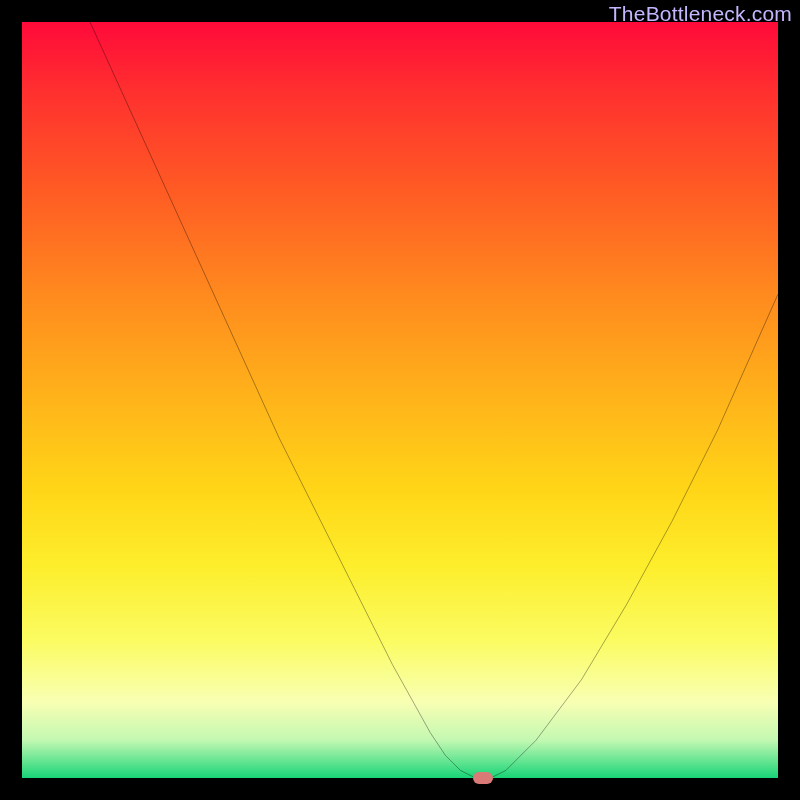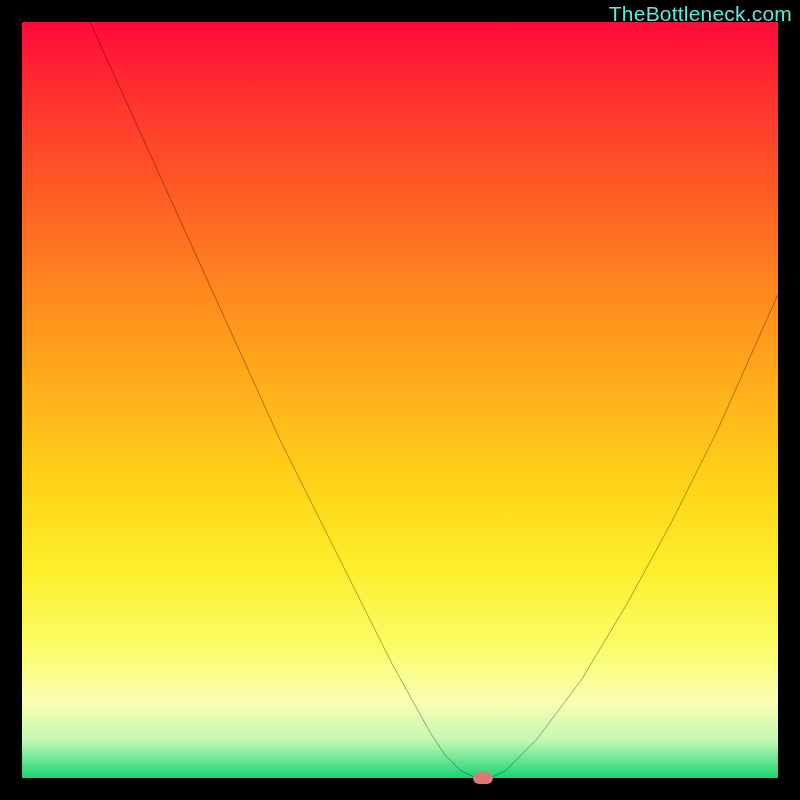--- a/index.html
+++ b/index.html
@@ -52,21 +52,21 @@
     background: #d97a77;
     border-radius: 6px;
     transform: translate(-50%, -50%);
   }
   .watermark {
     position: absolute;
     top: 2px;
     right: 8px;
     font-family: Arial, Helvetica, sans-serif;
     font-size: 21px;
-    color: #5eead4;
+    color: #c4b5fd;
     letter-spacing: 0.2px;
   }
 </style>
 </head>
 <body>
 
 <div class="frame">
   <div class="plot-bg"></div>
 
   <svg class="curve" viewBox="0 0 100 100" preserveAspectRatio="none">

